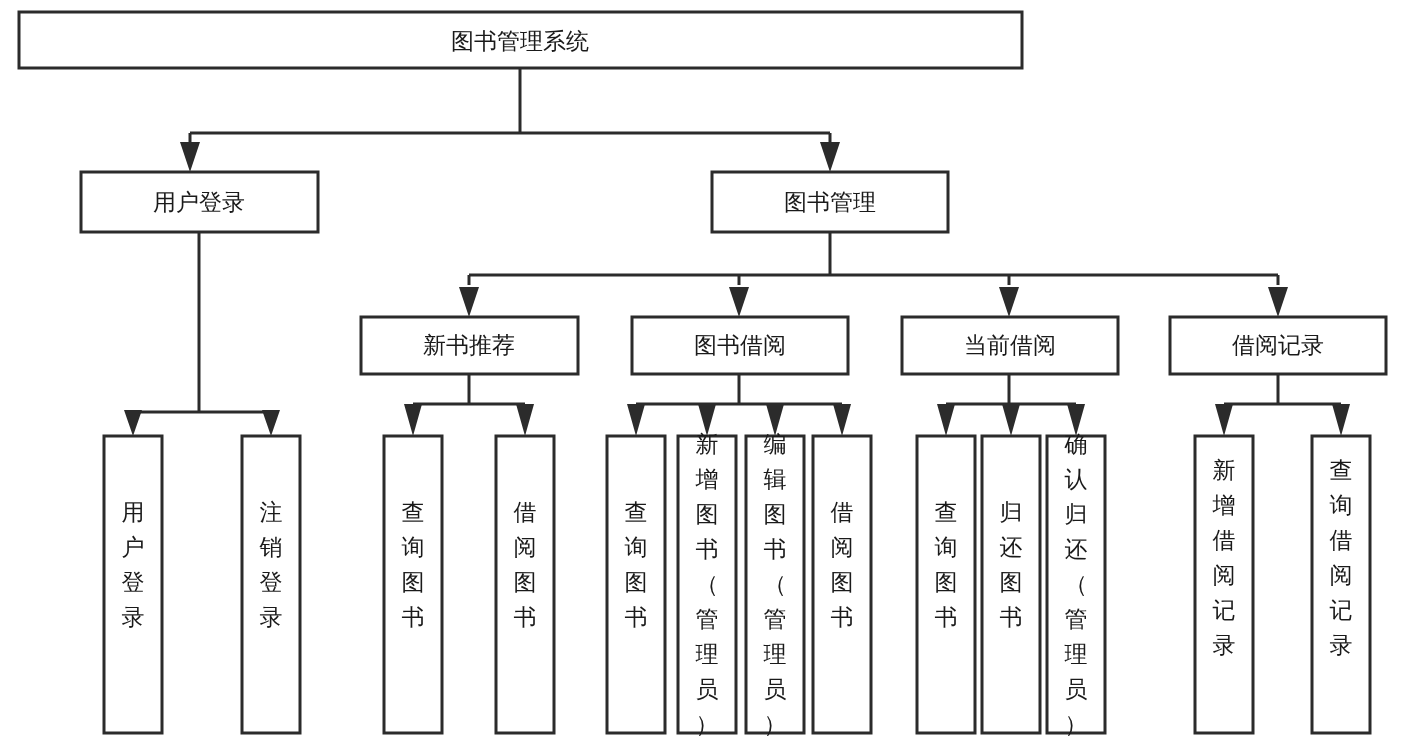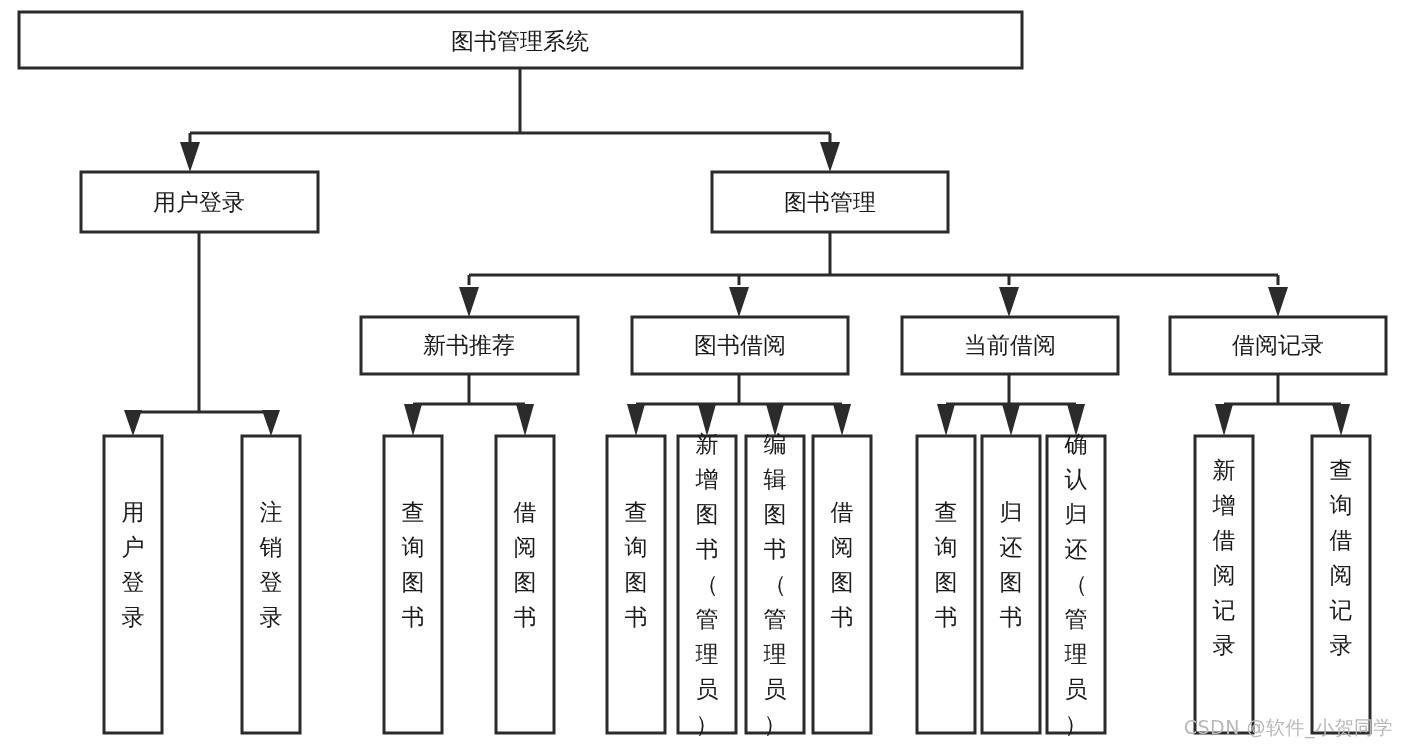--- a/index.html
+++ b/index.html
@@ -211,14 +211,13 @@
       <rect class="node-box" x="1195" y="436" width="58" height="297"></rect>
       <text class="node-label-vertical" x="1224" y="478"><tspan x="1224" y="478">新</tspan><tspan x="1224" y="513">增</tspan><tspan x="1224" y="548">借</tspan><tspan x="1224" y="583">阅</tspan><tspan x="1224" y="618">记</tspan><tspan x="1224" y="653">录</tspan></text>
     </g>
     <g>
       <rect class="node-box" x="1312" y="436" width="58" height="297"></rect>
       <text class="node-label-vertical" x="1341" y="478"><tspan x="1341" y="478">查</tspan><tspan x="1341" y="513">询</tspan><tspan x="1341" y="548">借</tspan><tspan x="1341" y="583">阅</tspan><tspan x="1341" y="618">记</tspan><tspan x="1341" y="653">录</tspan></text>
     </g>
 
   </svg>
 
-  <div class="watermark">CSDN @软件_小贺同学</div>
 </div>
 
 </body></html>

